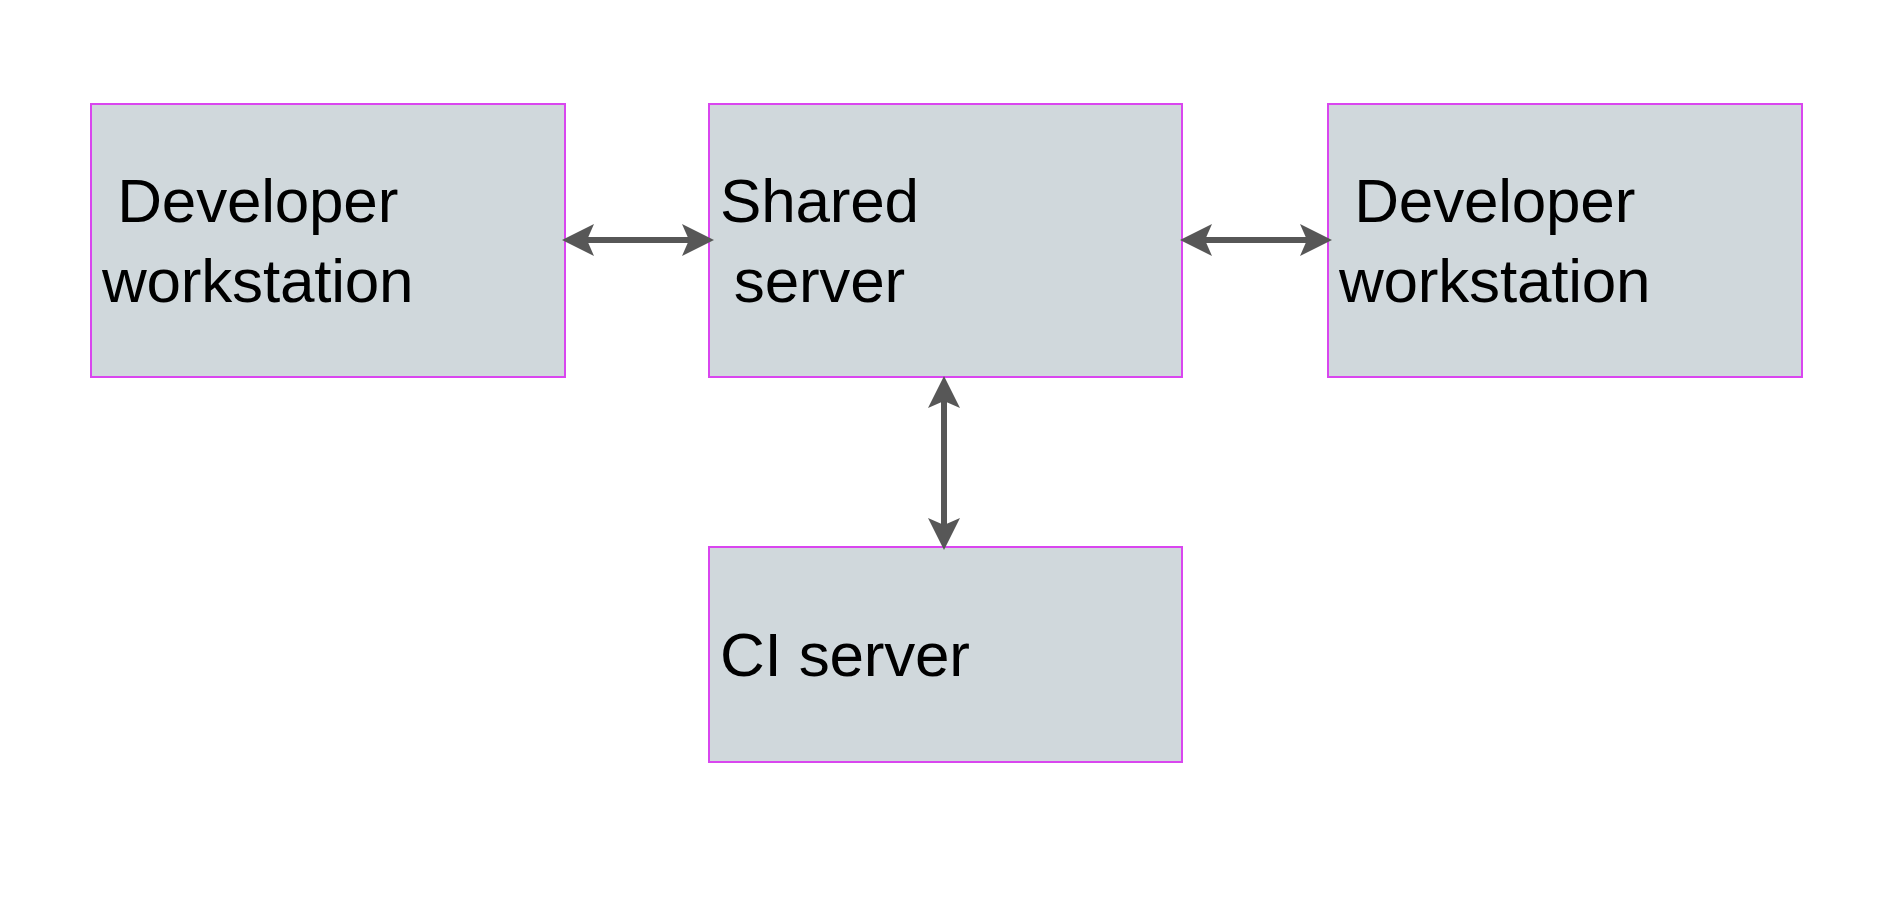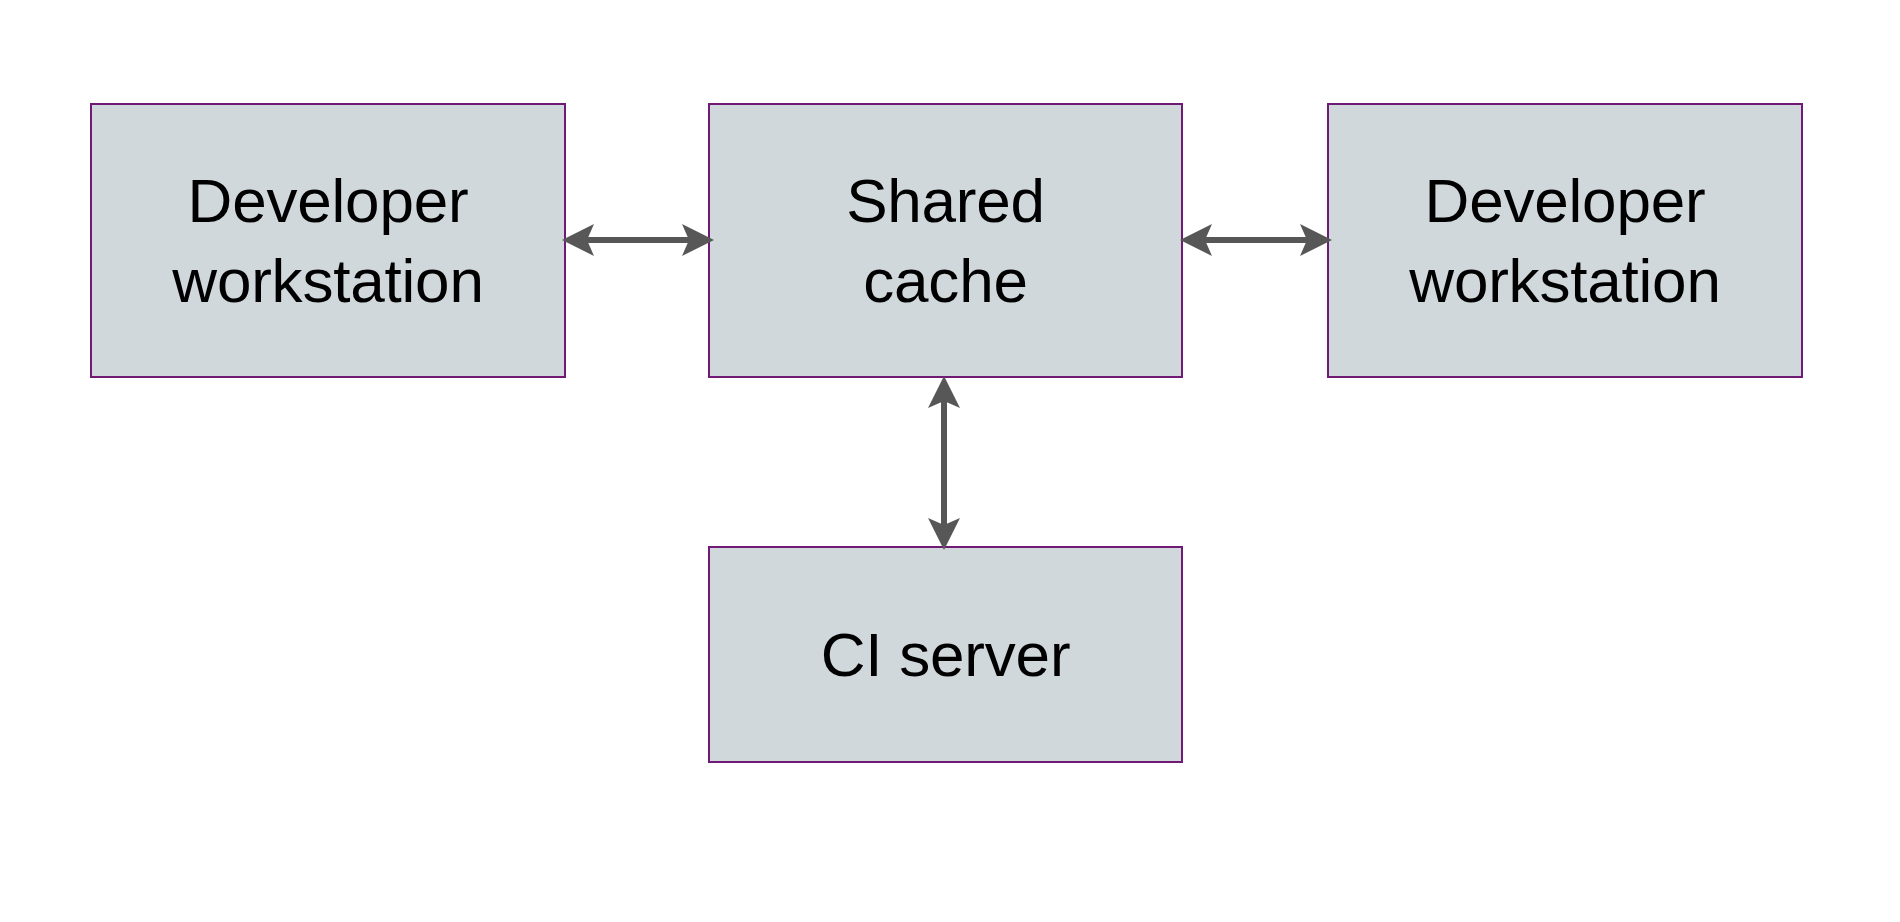--- a/index.html
+++ b/index.html
@@ -19,24 +19,23 @@
     position: relative;
     width: 1900px;
     height: 922px;
     background: #ffffff;
   }
 
   .node-box {
     position: absolute;
     box-sizing: border-box;
     background: #d0d8dc;
-    border: 2px solid #701a75;
+    border: 2px solid #d946ef;
     display: flex;
     align-items: center;
-    justify-content: center;
     text-align: center;
   }
 
   .node-label {
     font-family: "Liberation Sans", sans-serif;
     font-size: 62px;
     line-height: 1.28;
     color: #000000;
     font-weight: 400;
     letter-spacing: -0.2px;
@@ -67,21 +66,21 @@
 
 <div id="diagram-canvas">
 
   <div class="node-box" id="node-dev-left">
     <span class="node-label">Developer
 workstation</span>
   </div>
 
   <div class="node-box" id="node-shared">
     <span class="node-label">Shared
-cache</span>
+server</span>
   </div>
 
   <div class="node-box" id="node-dev-right">
     <span class="node-label">Developer
 workstation</span>
   </div>
 
   <div class="node-box" id="node-ci">
     <span class="node-label">CI server</span>
   </div>

